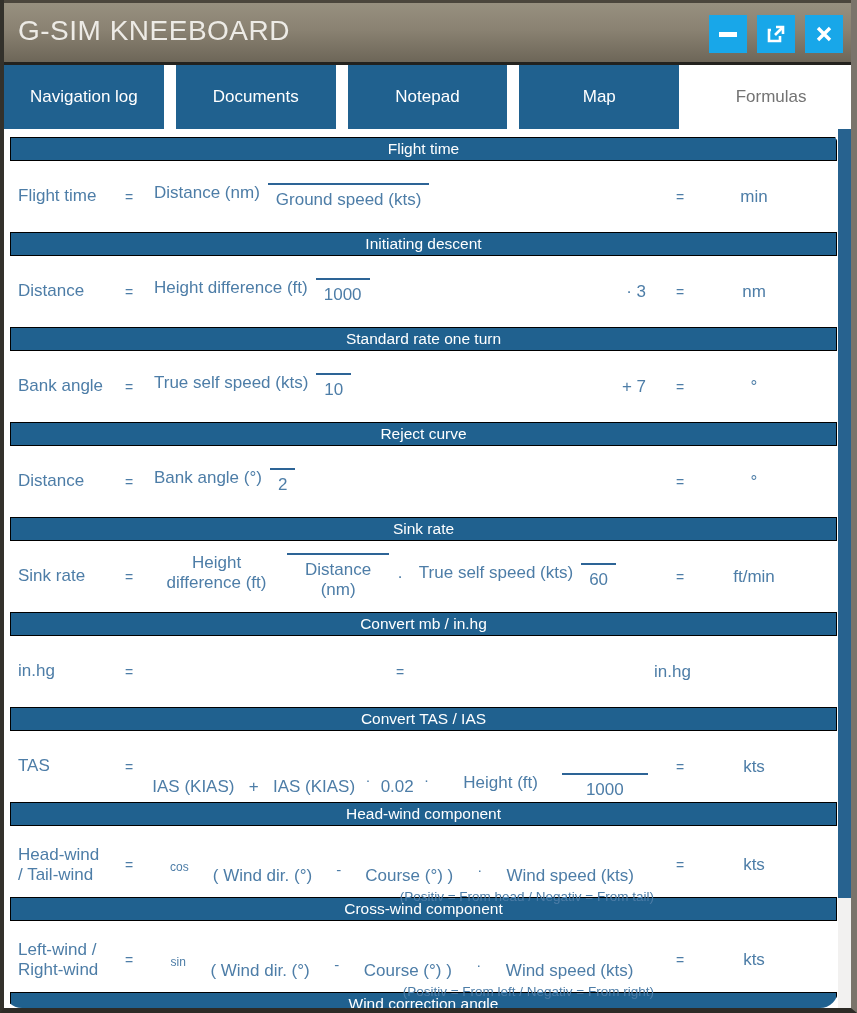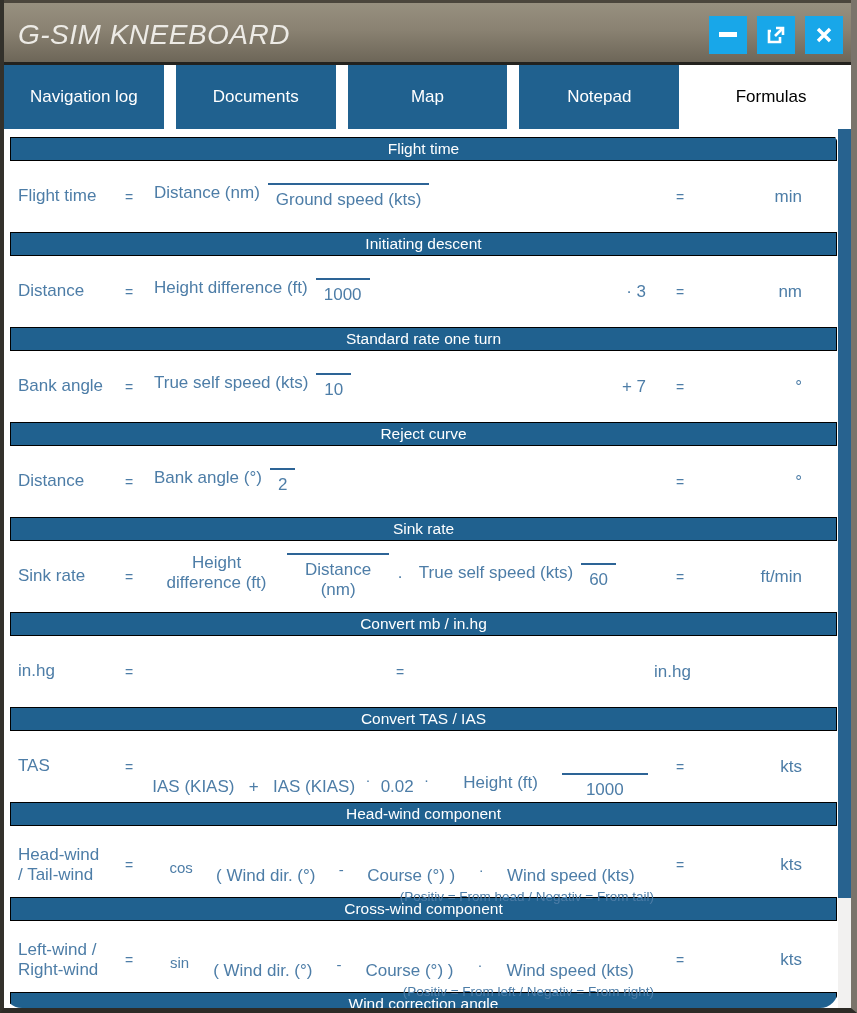--- a/index.html
+++ b/index.html
@@ -7,38 +7,37 @@
     width:857px;height:1013px;position:relative;overflow:hidden;
     font-family:"Liberation Sans",sans-serif;background:#55514a;
   }
   .window{
     position:absolute;inset:0;display:flex;flex-direction:column;box-sizing:border-box;
     border-left:4px solid #33312b;border-right:6px solid #7a746b;border-bottom:5px solid #2d2b26;
     background:#fff;
   }
   
   .titlebar{
-    height:62px;flex:0 0 62px;display:flex;align-items:center;box-sizing:border-box;
-    padding:4px 8px 0 14px;border-top:3px solid #4b463c;
+    height:62px;flex:0 0 62px;display:flex;box-sizing:border-box;
+    padding:12px 8px 0 14px;border-top:3px solid #4b463c;
     background:linear-gradient(#97907f 0%,#8a8272 45%,#6d6658 100%);
-    font-style:italic;
   }
   .title{flex:1;font-size:28px;color:#edebe6;letter-spacing:.5px;}
   .controls{display:flex;gap:10px;}
   .ctrl{width:38px;height:38px;background:#18a7e9;display:flex;align-items:center;justify-content:center;cursor:pointer;}
   .min-bar{width:18px;height:5px;background:#fff;}
   
   .tabbar{
     height:67px;flex:0 0 67px;display:flex;gap:12px;background:#fff;box-sizing:border-box;
     border-top:3px solid #23221e;
   }
   .tab{
     flex:1;background:#20618f;color:#fff;font-size:17px;display:flex;align-items:center;justify-content:center;cursor:pointer;
   }
-  .tab.active{background:#fff;color:#000000;}
+  .tab.active{background:#fff;color:#737373;}
   
   .content{flex:1;display:flex;background:#fff;overflow:hidden;}
   .main{flex:1;padding-top:8px;overflow:hidden;border-radius:18px;}
   .scrollbar{width:13px;flex:0 0 13px;background:#f2f1f0;position:relative;}
   .thumb{position:absolute;top:0;left:0;right:0;height:769px;background:#27628f;}
   
   .sec-header{
     height:24px;margin:0 1px 0 6px;background:#20618f;border:1px solid #000;box-sizing:border-box;
     color:#fff;font-size:15.5px;display:flex;align-items:center;justify-content:center;
   }
@@ -53,24 +52,24 @@
   .terms.grow-mode{justify-content:flex-start;}
   .terms.even-mode{justify-content:space-evenly;margin-top:40px;}
   .frac{display:flex;flex-direction:row;text-align:center;}
   .frac.grow{flex:1;}
   .frac .num{padding:0 8px 5px;}
   .frac .den{padding:5px 8px 0;border-top:2px solid #2d6496;}
   .frac.auto .num{padding:0 24px 5px;}
   .frac.auto .den{padding:5px 24px 0;}
   .op{padding:0 8px;white-space:nowrap;}
   .op.raised{transform:translateY(-7px);font-size:15px;padding:0 4px;}
-  .func{transform:translateY(-9px);font-size:15px;padding:0 4px;}
+  .func{transform:translateY(-9px);font-size:12px;padding:0 4px;}
   .term-text{white-space:nowrap;}
   .note{text-align:right;font-size:13.5px;margin-top:3px;}
-  .unit{text-align:right;padding-right:36px;}
+  .unit{text-align:center;padding-right:36px;}
 </style>
 </head>
 <body>
 
 <div class="window">
 
   <div class="titlebar">
     <div class="title">G-SIM KNEEBOARD</div>
     <div class="controls">
       <div class="ctrl">
@@ -87,22 +86,22 @@
         <svg width="20" height="20" viewBox="0 0 20 20">
           <path d="M4 4 L16 16 M16 4 L4 16" fill="none" stroke="#fff" stroke-width="3.4"></path>
         </svg>
       </div>
     </div>
   </div>
 
   <div class="tabbar">
       <div class="tab">Navigation log</div>
       <div class="tab">Documents</div>
+      <div class="tab">Notepad</div>
       <div class="tab">Map</div>
-      <div class="tab">Notepad</div>
       <div class="tab active">Formulas</div>
     </div>
 
   <div class="content">
     <div class="main">
         <div class="section">
           <div class="sec-header">Flight time</div>
           <div class="sec-row">
             <div class="flabel">
               <div>Flight time</div>

